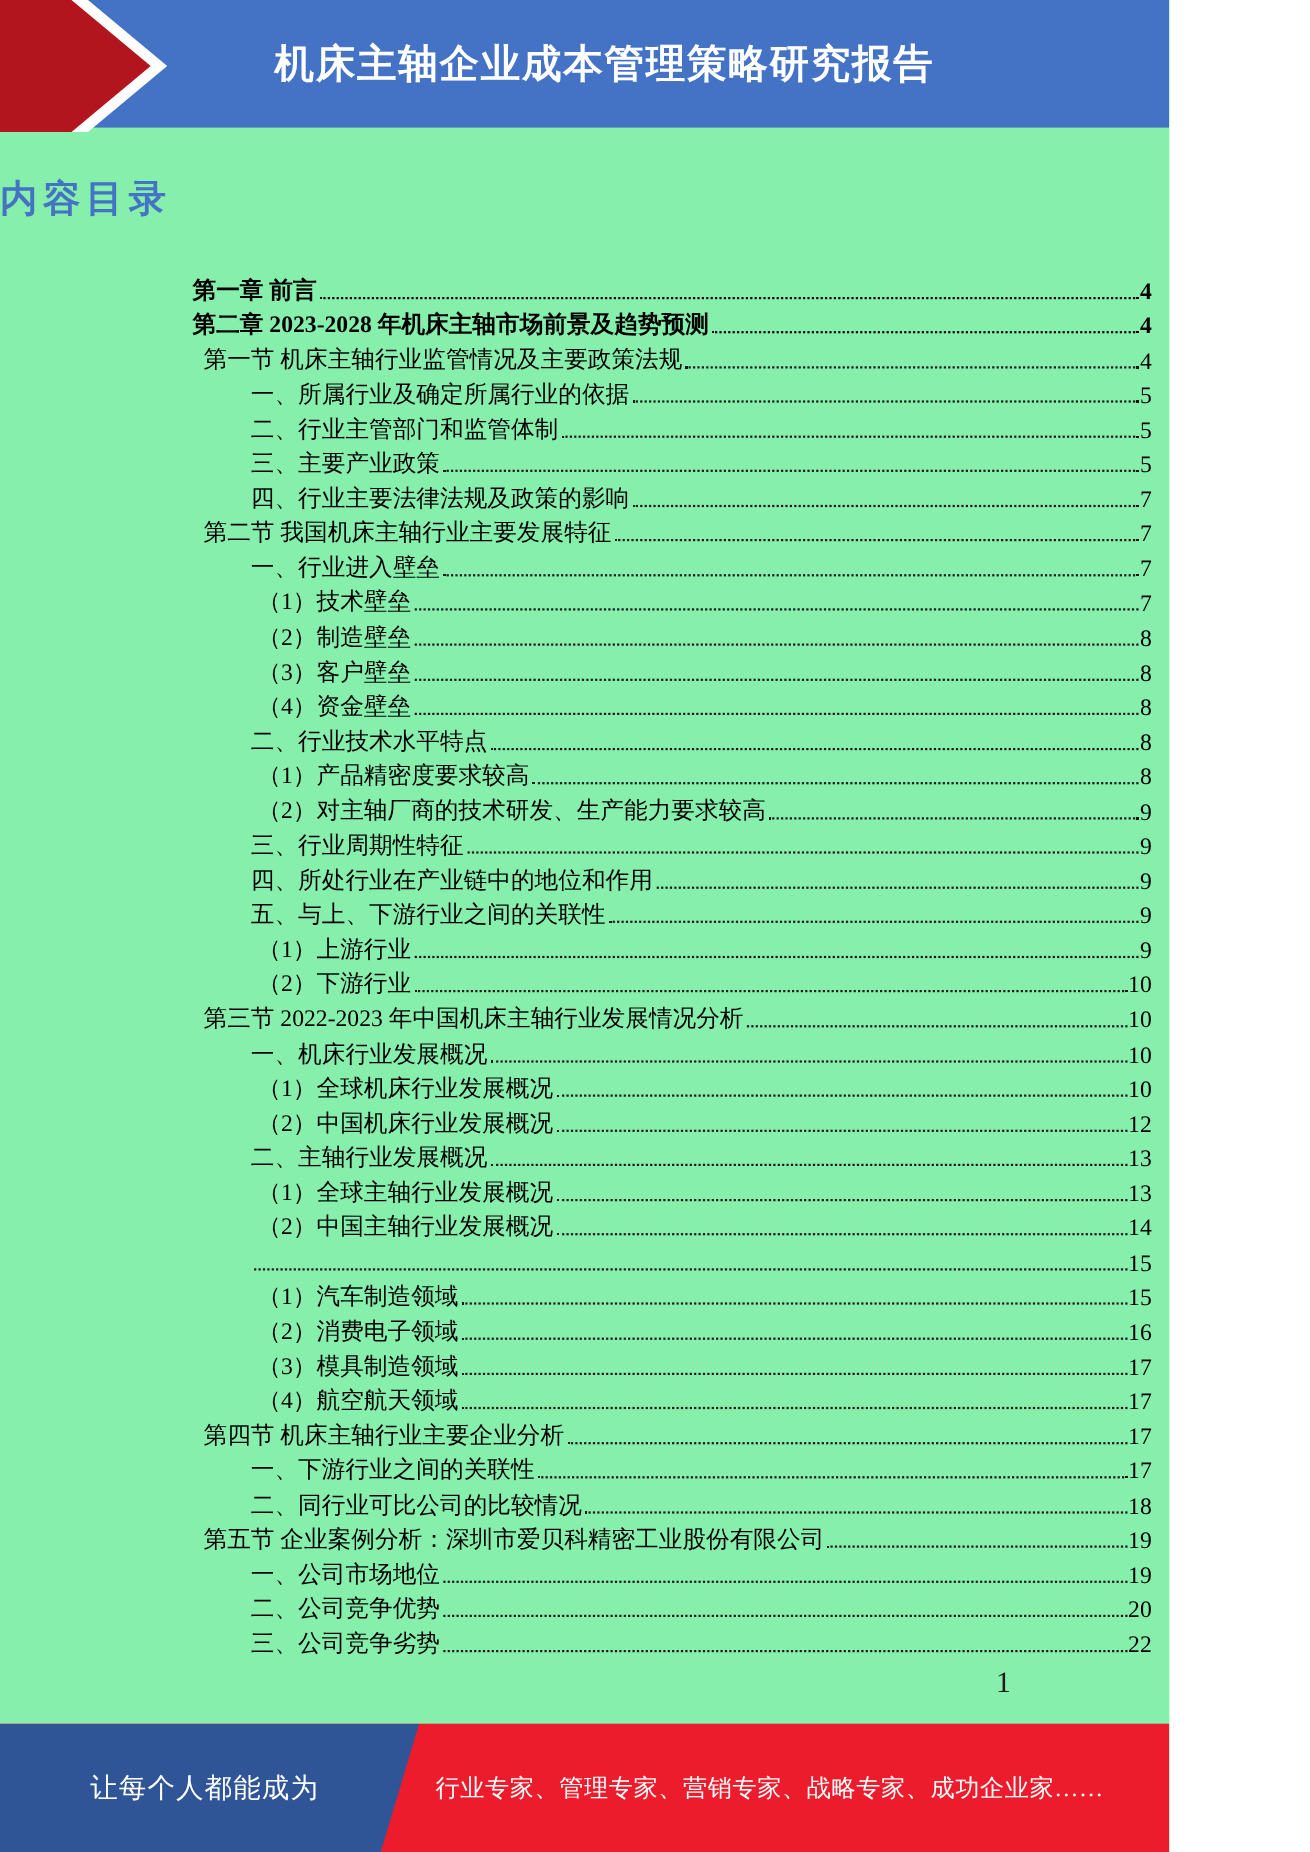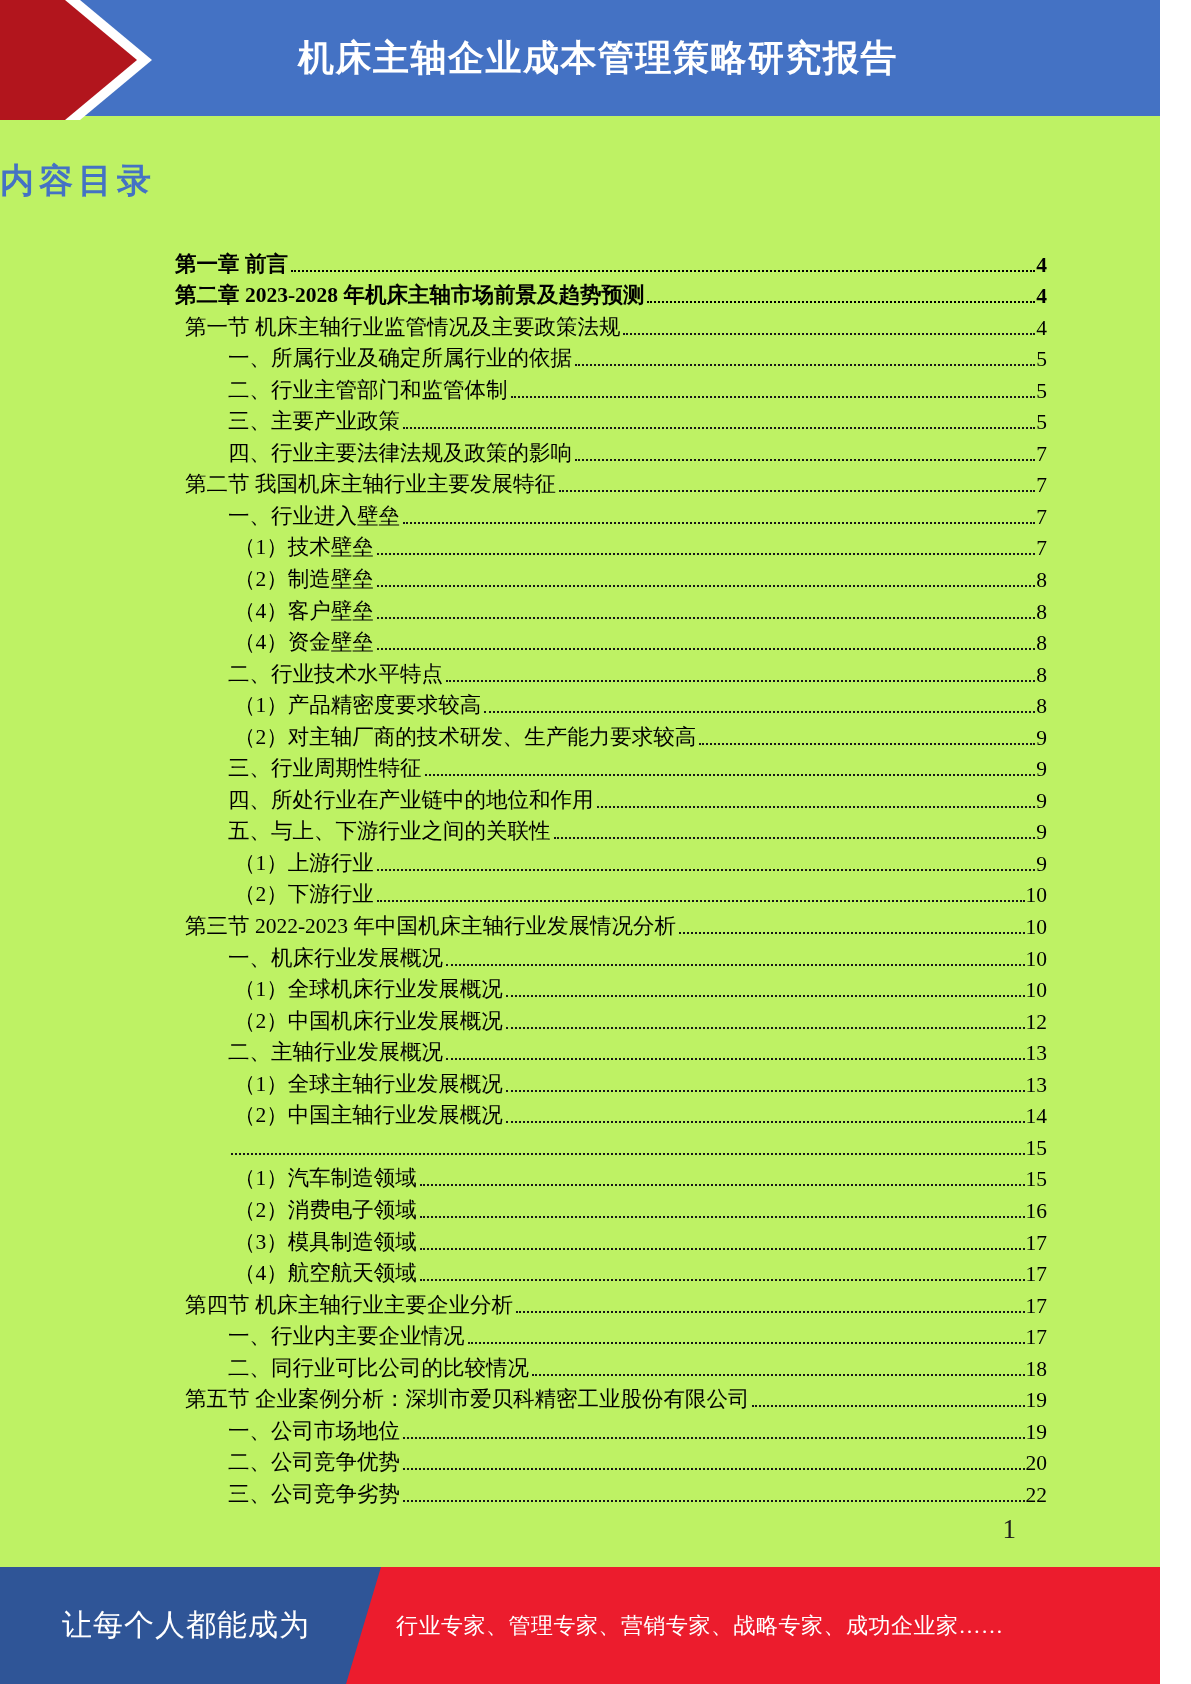--- a/index.html
+++ b/index.html
@@ -1,17 +1,17 @@
 <!DOCTYPE html>
 <html style="--header-blue: #4472C4; --arrow-red: #B2151D; --toc-title-blue: #4472C4; --footer-blue: #2F5597; --footer-red: #EC1C2D;"><head>
 <meta charset="utf-8">
 <style>
   html,body{margin:0;padding:0;}
   body{width:1191px;height:1684px;background:#ffffff;}
-  .page{position:relative;width:1160px;height:1684px;background:#bef264;overflow:hidden;
+  .page{position:relative;width:1063px;height:1684px;background:#86efac;overflow:hidden;
         font-family:"Liberation Serif","DejaVu Serif",serif;}
 
   
   .banner{position:absolute;top:0;left:0;width:100%;height:116px;background:var(--header-blue,#4472C4);}
   .banner h1{margin:0;height:116px;line-height:116px;text-align:center;padding-left:36px;
              color:#fff;font-family:"Liberation Sans","DejaVu Sans",sans-serif;
              font-size:36px;font-weight:bold;letter-spacing:1.5px;white-space:nowrap;}
   .chevron{position:absolute;top:0;left:0;display:block;}
 
   
@@ -34,21 +34,21 @@
 
   
   .pageno{position:absolute;top:1514px;right:144px;font-size:27px;color:#1c1c1c;}
 
   
   .footer{position:absolute;left:0;bottom:0;width:100%;height:117px;background:var(--footer-red,#EC1C2D);}
   .f-blue{position:absolute;top:0;left:0;width:100%;height:100%;
           background:var(--footer-blue,#2F5597);
           clip-path:polygon(0 0,381px 0,346px 100%,0 100%);
           display:flex;align-items:center;}
-  .f-blue span{padding-left:62px;color:#fff;font-size:30px;letter-spacing:1px;white-space:nowrap;}
+  .f-blue span{padding-left:62px;color:#fff;font-size:25px;letter-spacing:1px;white-space:nowrap;margin-left:20px;}
   .f-red-text{position:absolute;left:396px;top:0;height:100%;display:flex;align-items:center;
               color:#fff;font-size:22px;letter-spacing:0.5px;white-space:nowrap;}
 </style>
 </head>
 <body>
 
 <div class="page">
 
   <header class="banner">
     <h1>机床主轴企业成本管理策略研究报告</h1>
@@ -110,21 +110,21 @@
     <span class="t">（1）技术壁垒</span>
     <span class="dots"></span>
     <span class="p">7</span>
   </div>
       <div class="row lv3">
     <span class="t">（2）制造壁垒</span>
     <span class="dots"></span>
     <span class="p">8</span>
   </div>
       <div class="row lv3">
-    <span class="t">（4）客户壁垒</span>
+    <span class="t">（3）客户壁垒</span>
     <span class="dots"></span>
     <span class="p">8</span>
   </div>
       <div class="row lv3">
     <span class="t">（4）资金壁垒</span>
     <span class="dots"></span>
     <span class="p">8</span>
   </div>
       <div class="row lv2">
     <span class="t">二、行业技术水平特点</span>
@@ -224,21 +224,21 @@
     <span class="t">（4）航空航天领域</span>
     <span class="dots"></span>
     <span class="p">17</span>
   </div>
       <div class="row lv1">
     <span class="t">第四节 机床主轴行业主要企业分析</span>
     <span class="dots"></span>
     <span class="p">17</span>
   </div>
       <div class="row lv2">
-    <span class="t">一、行业内主要企业情况</span>
+    <span class="t">一、下游行业之间的关联性</span>
     <span class="dots"></span>
     <span class="p">17</span>
   </div>
       <div class="row lv2">
     <span class="t">二、同行业可比公司的比较情况</span>
     <span class="dots"></span>
     <span class="p">18</span>
   </div>
       <div class="row lv1">
     <span class="t">第五节 企业案例分析：深圳市爱贝科精密工业股份有限公司</span>

